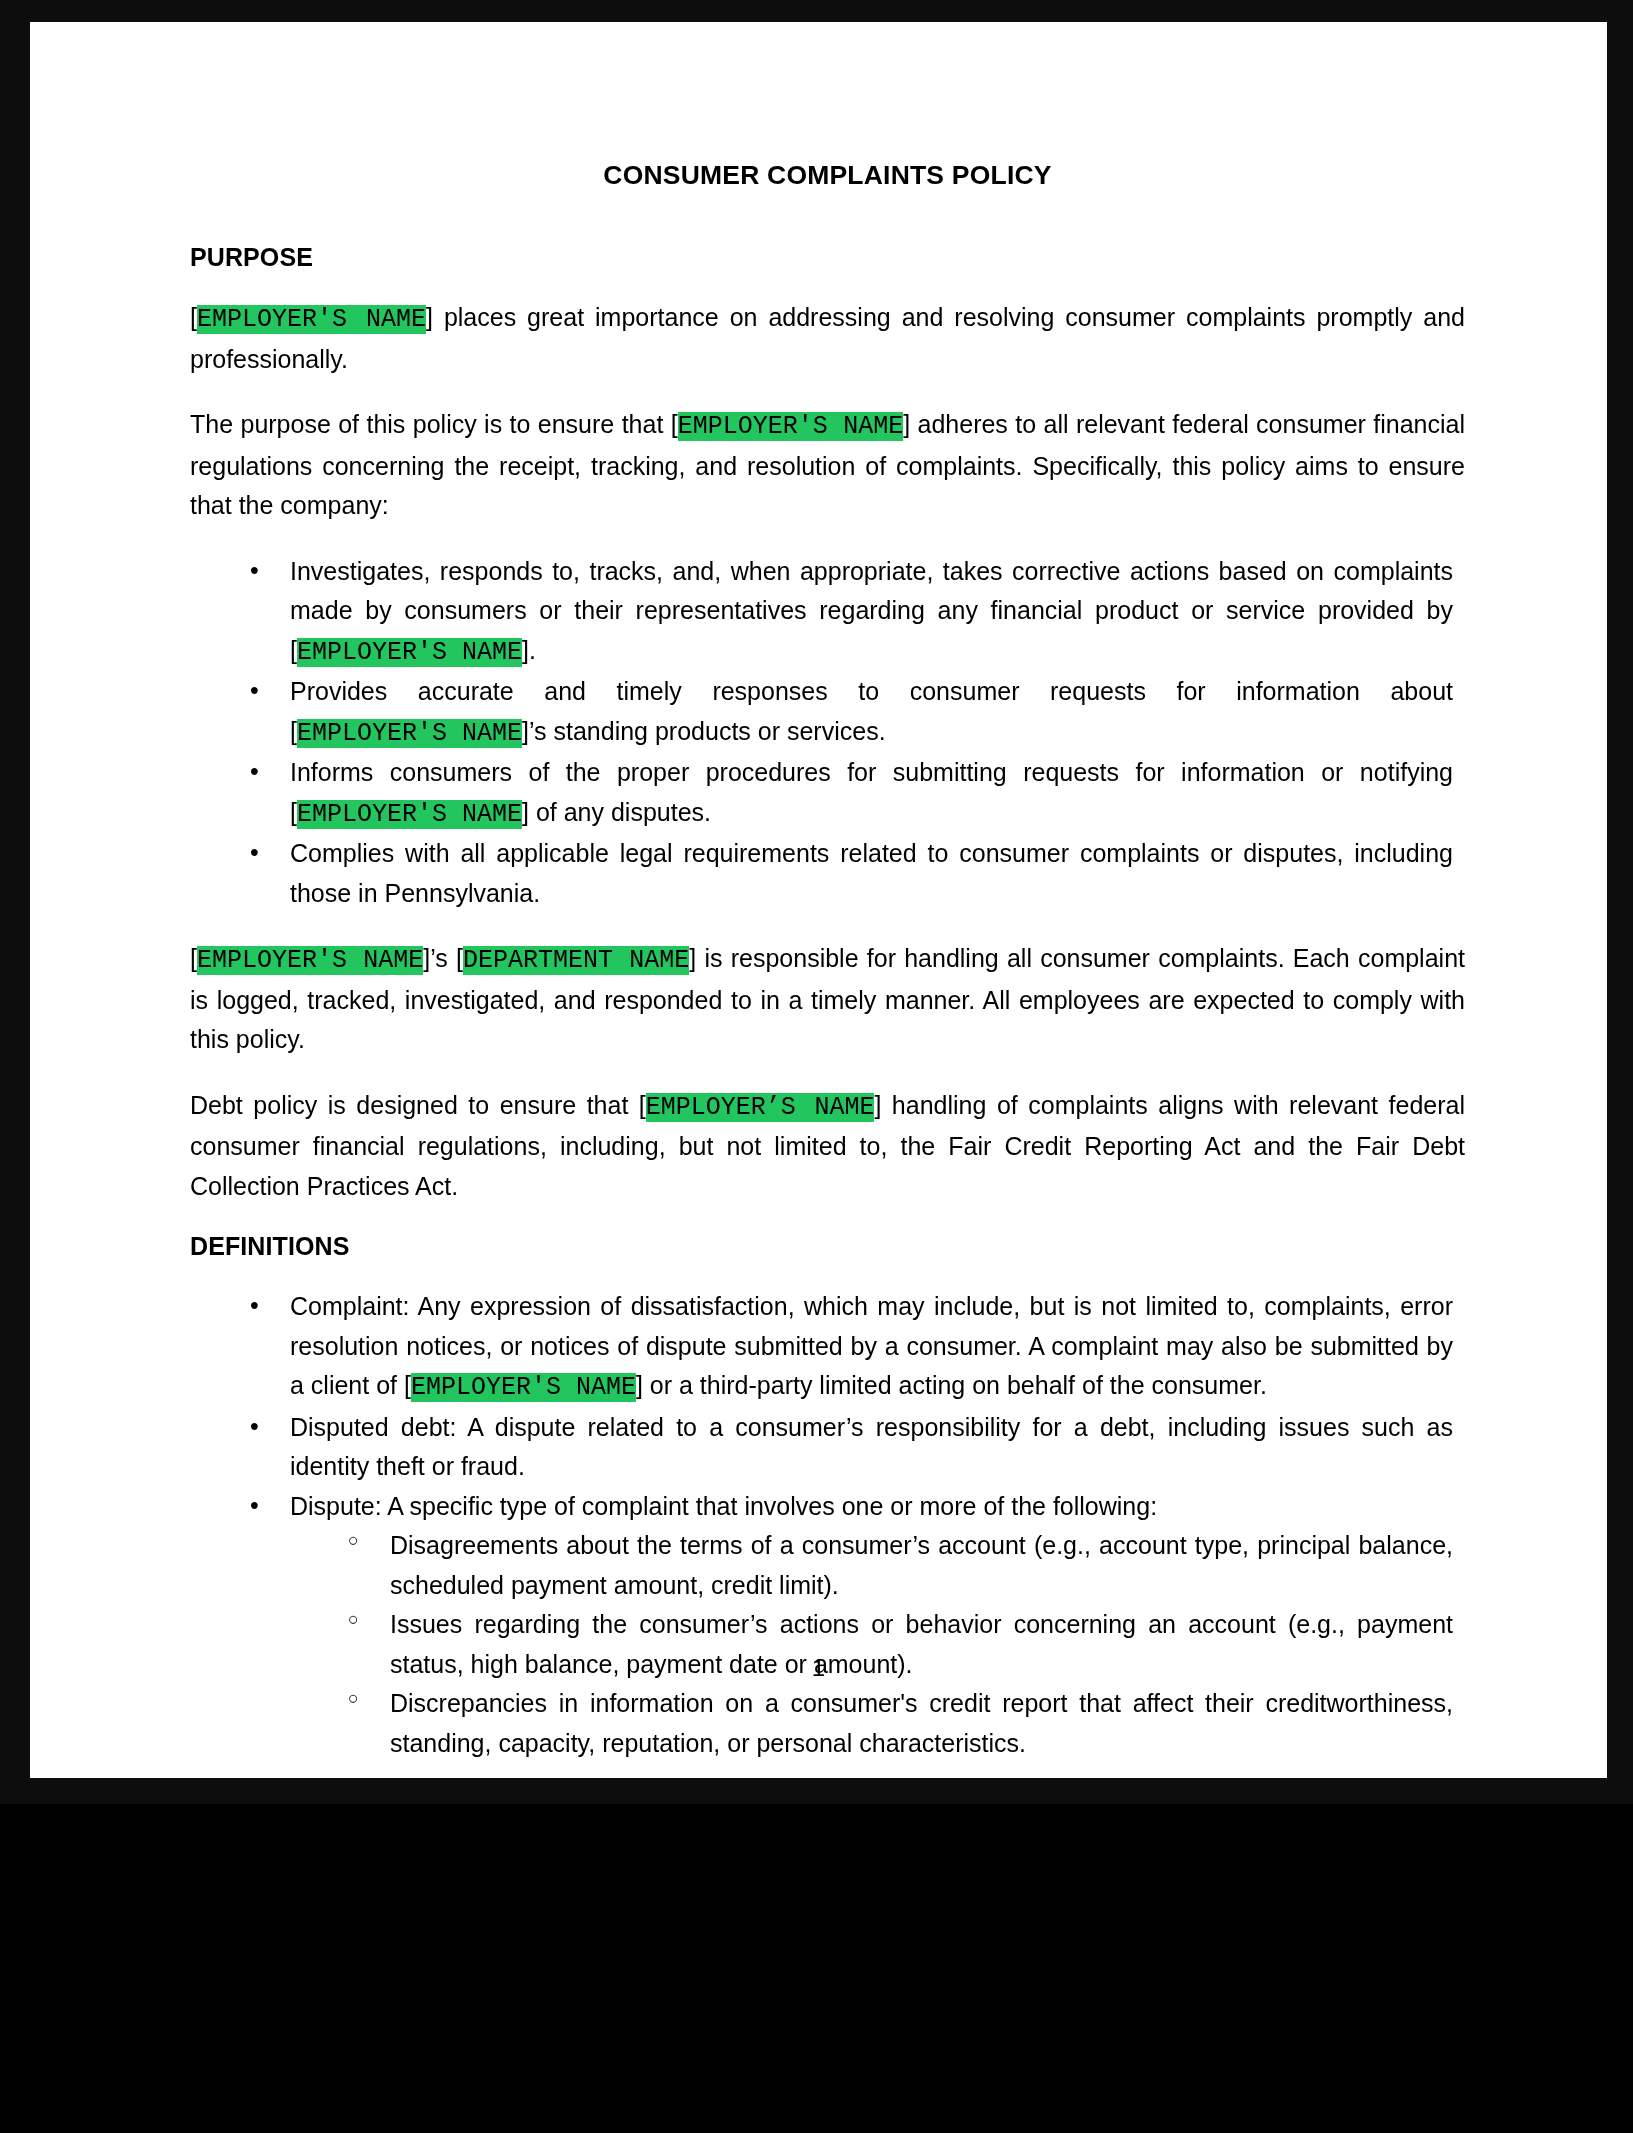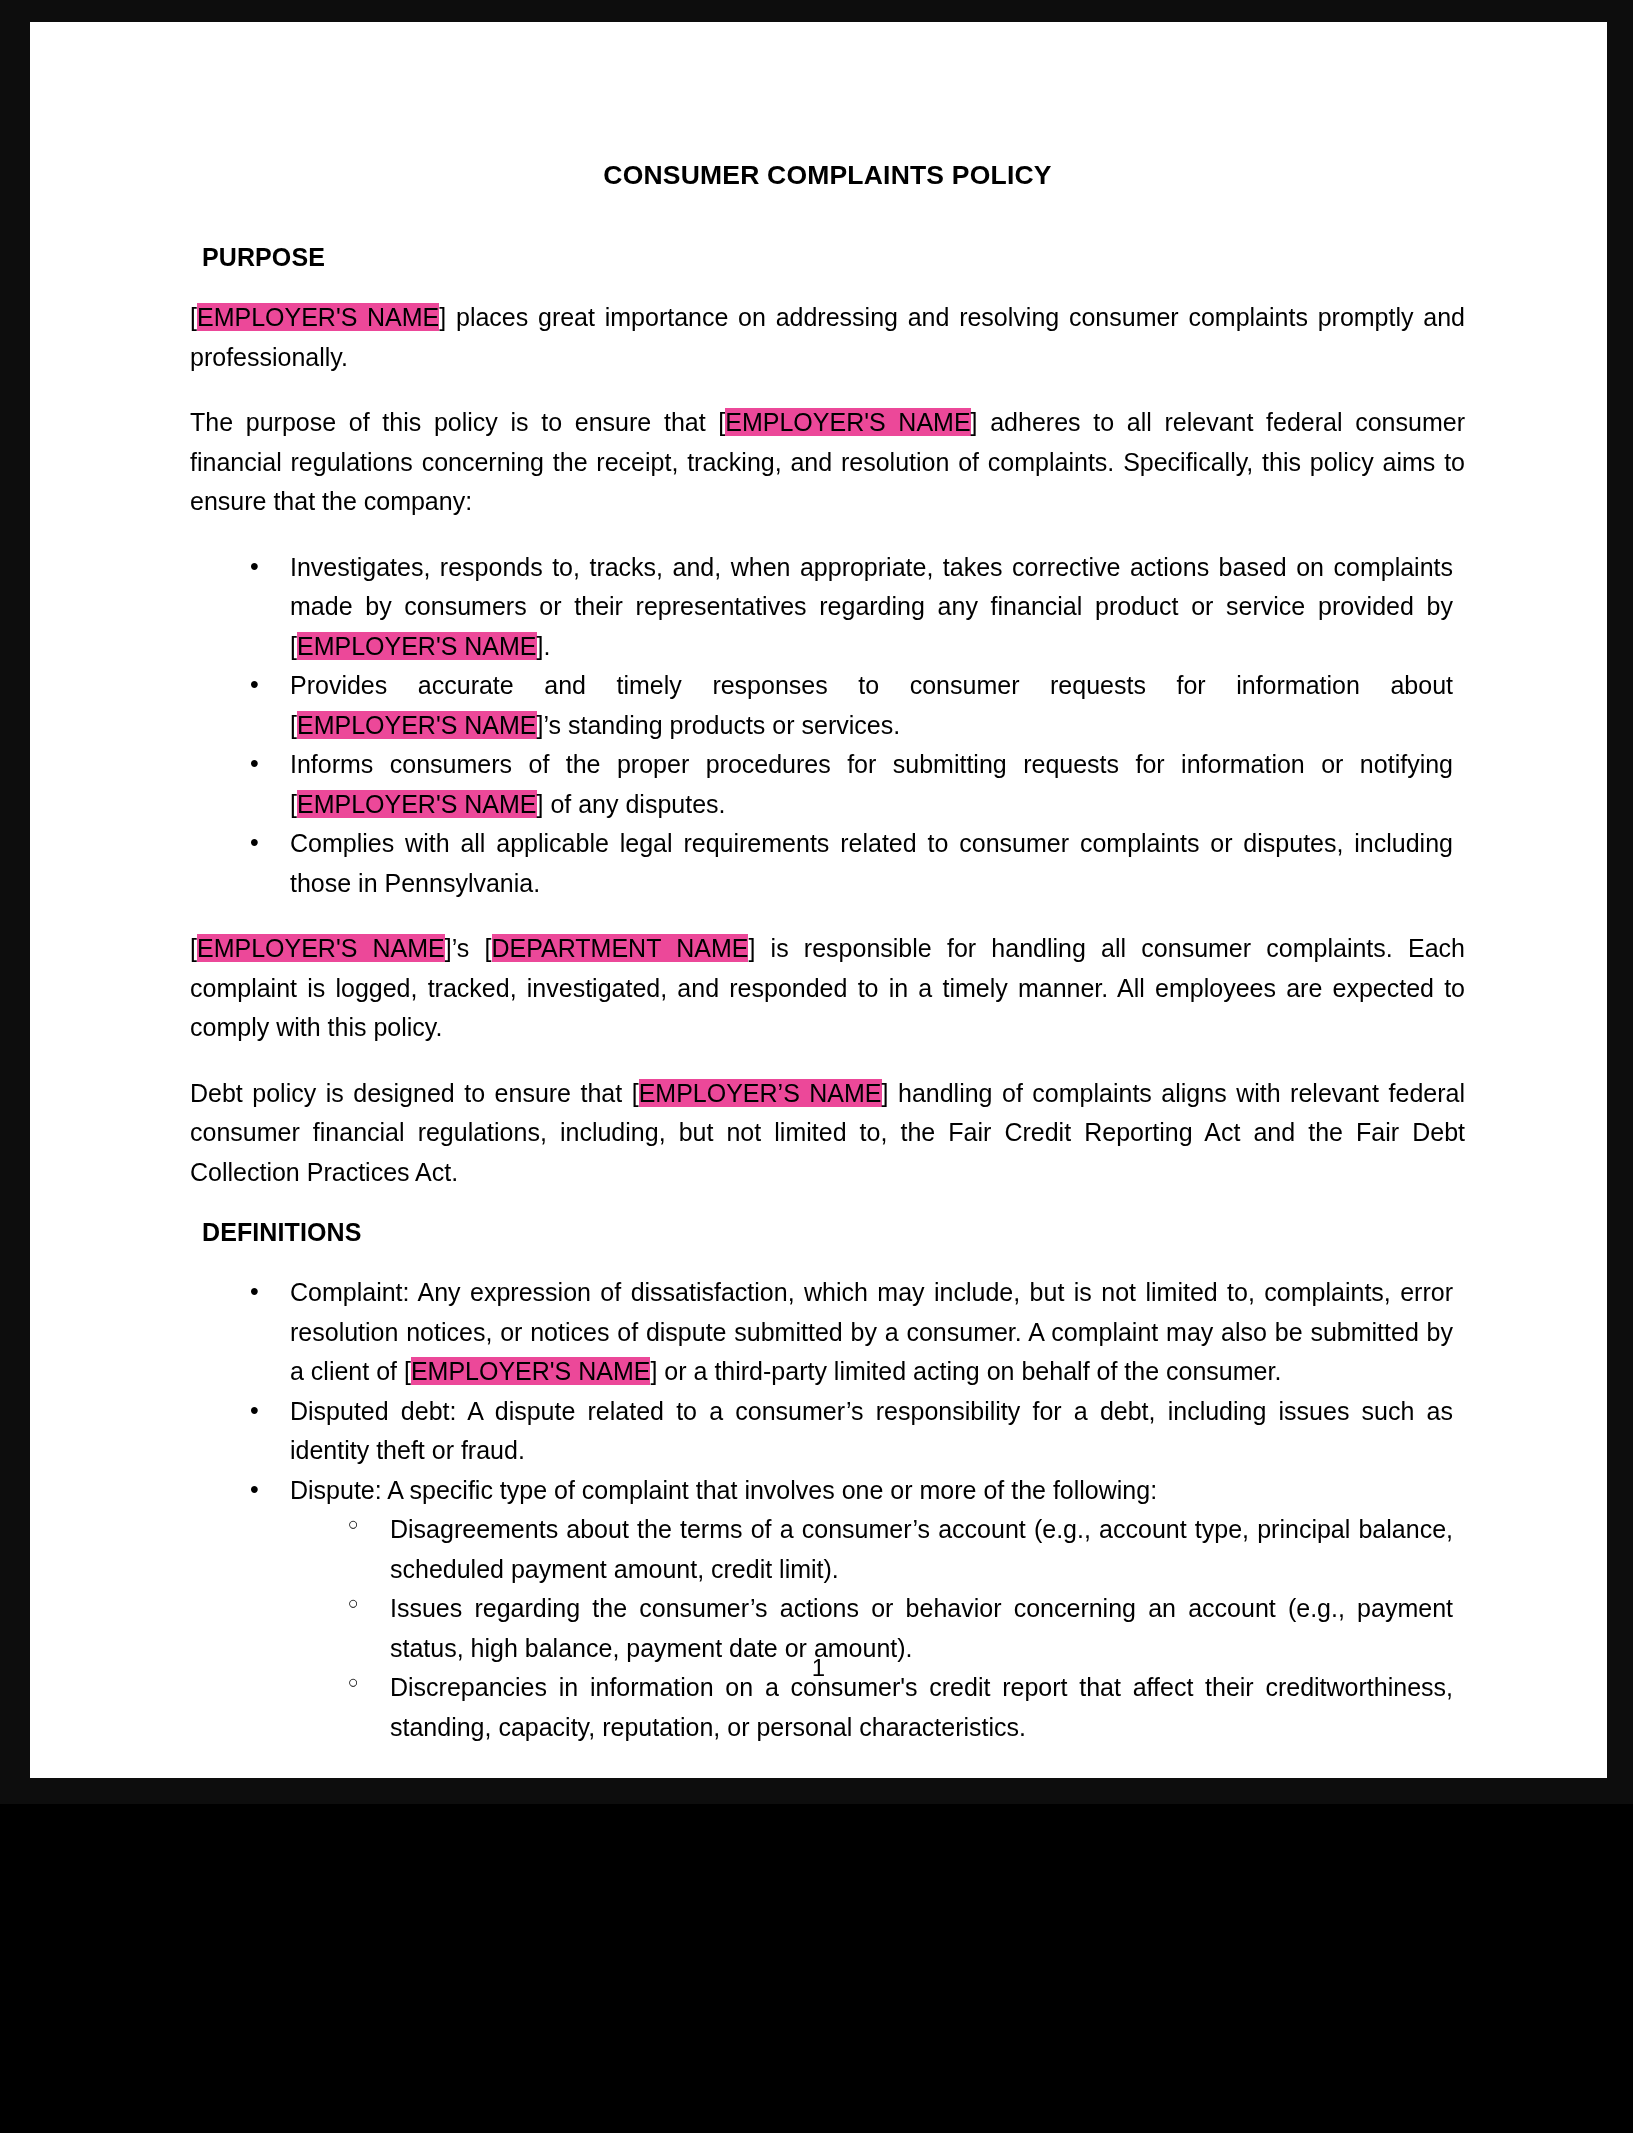--- a/index.html
+++ b/index.html
@@ -32,21 +32,21 @@
   .doc-title {
     text-align: center;
     font-weight: bold;
     font-size: 26.5px;
     letter-spacing: 0.2px;
     margin: 0 0 52px 0;
   }
   .section-heading {
     font-weight: bold;
     font-size: 25px;
-    margin: 0 0 26px 12px;
+    margin: 0 0 26px 0;
     letter-spacing: 0.1px;
   }
   p.body {
     font-size: 25px;
     line-height: 1.58;
     margin: 0 0 26px 0;
     text-align: justify;
     text-justify: inter-word;
   }
   ul.bullets, ul.subbullets {
@@ -84,21 +84,22 @@
     margin-left: 0;
   }
   ul.subbullets > li::before {
     content: "\25CB";
     position: absolute;
     left: 58px;
     top: 0px;
     font-size: 18px;
   }
   .hl {
-    background: #ec4899;
+    background: #22c55e;
+    font-family: Liberation Mono, monospace;
   }
   .page-number {
     position: absolute;
     left: 0;
     right: 0;
     bottom: 96px;
     text-align: center;
     font-size: 24px;
   }
   .nowrap { white-space: nowrap; }

